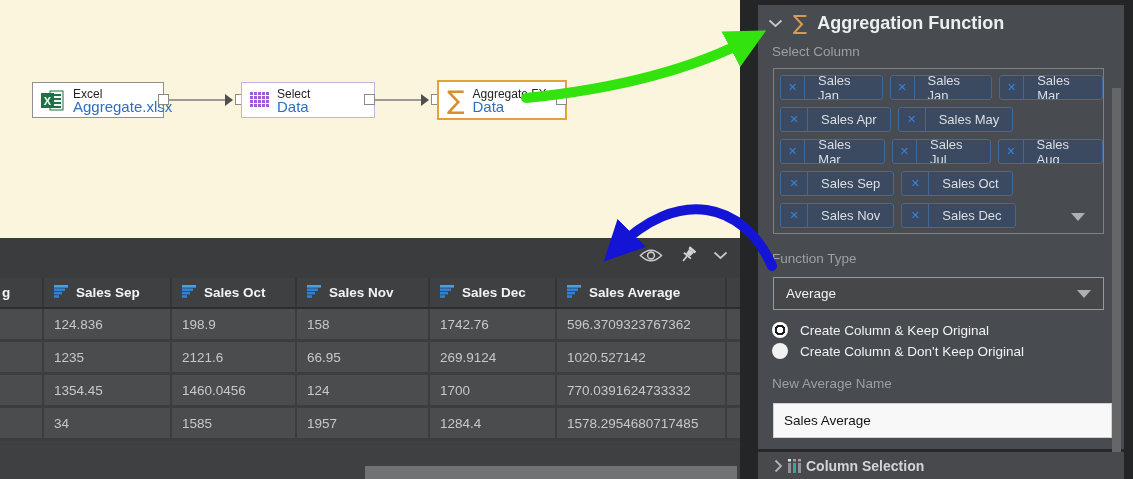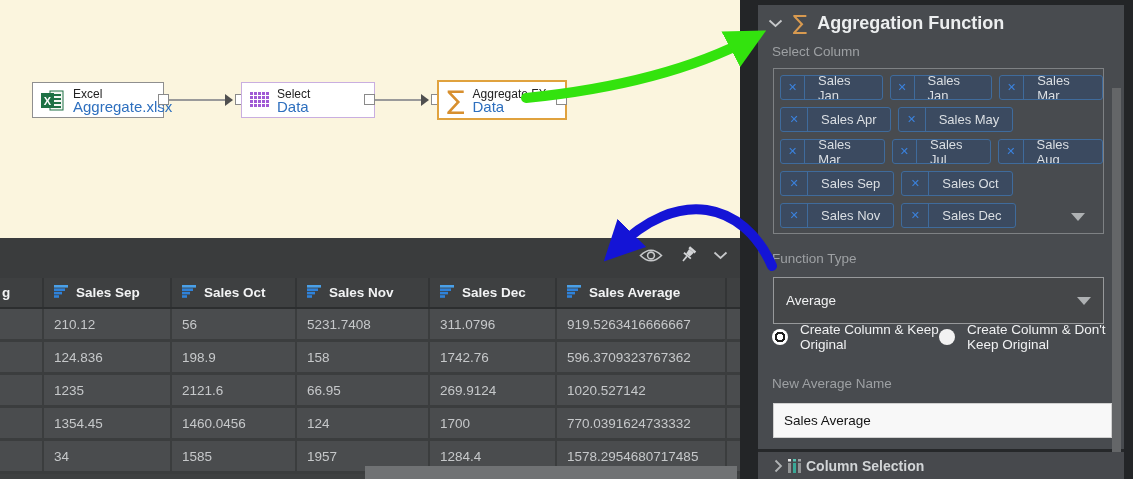--- a/index.html
+++ b/index.html
@@ -55,27 +55,27 @@
                border:1px solid #7e8184; padding:6px 0 0 6px; }
   .chip-row { display:flex; gap:7px; margin-bottom:7px; }
   .chip { display:flex; align-items:stretch; height:25px; background:#3b4a60; border:1px solid #3f6b9c;
           border-radius:3px; overflow:hidden; cursor:default; }
   .chip-x { width:27px; display:flex; align-items:center; justify-content:center; color:#3b82dd;
             font-size:11px; border-right:1px solid #3f6b9c; cursor:pointer; }
   .chip-label { display:flex; align-items:center; padding:0 13px; font-size:13px; color:#dbdfe3; }
   .chips-caret { position:absolute; right:18px; bottom:12px; width:0; height:0;
                  border-left:7px solid transparent; border-right:7px solid transparent; border-top:8px solid #aeb1b3; }
 
-  .dropdown { position:absolute; left:15px; top:277px; width:331px; height:47px; background:#454749;
+  .dropdown { position:absolute; left:15px; top:277px; width:331px; height:33px; background:#454749;
               border:1px solid #97999b; display:flex; align-items:center; padding:0 12px; cursor:pointer; }
   .dropdown-value { font-size:13.5px; color:#f0f1f2; flex:1; }
   .dd-caret { width:0; height:0; border-left:7px solid transparent; border-right:7px solid transparent;
               border-top:8px solid #aeb1b3; }
 
-  .radio-group { position:absolute; left:14px; top:322px; display:flex; flex-direction:row; }
+  .radio-group { position:absolute; left:14px; top:322px; display:flex; flex-direction:column; gap:5px; }
   .radio-row { display:flex; align-items:center; gap:12px; cursor:pointer; }
   .radio { width:16px; height:16px; border-radius:50%; background:#f2f2f2; flex:0 0 16px; }
   .radio.selected { background:radial-gradient(circle, #ffffff 0 3px, #1d1d1d 3px 5.5px, #ffffff 5.5px 8px); }
   .radio-label { font-size:13.5px; color:#f0f1f2; }
 
   .text-input { position:absolute; left:15px; top:403px; width:339px; height:35px; background:#f8f8f8;
                 border:1px solid #d0d0d0; font-size:13.5px; color:#141414; padding:0 10px;
                 font-family:"Liberation Sans", sans-serif; }
   .panel-divider { position:absolute; left:0; top:449px; width:375px; height:3px; background:#26282a; }
   .section-bar { position:absolute; left:0; top:452px; width:366px; height:27px; background:#47494d;
@@ -240,29 +240,20 @@
                 <rect x="0" y="10.2" width="5" height="2.6" fill="#2f82d9"></rect>
               </svg></span>
             <span>Sales Average</span>
           </div>
           <div class="g-cell filler"></div>
         </div>
     </div>
     <div class="g-body" id="grid-body">
         <div class="g-row">
           <div class="g-cell"></div>
-          <div class="g-cell">210.12</div>
-          <div class="g-cell">56</div>
-          <div class="g-cell">5231.7408</div>
-          <div class="g-cell">311.0796</div>
-          <div class="g-cell">919.5263416666667</div>
-          <div class="g-cell filler"></div>
-        </div>
-        <div class="g-row">
-          <div class="g-cell"></div>
           <div class="g-cell">124.836</div>
           <div class="g-cell">198.9</div>
           <div class="g-cell">158</div>
           <div class="g-cell">1742.76</div>
           <div class="g-cell">596.3709323767362</div>
           <div class="g-cell filler"></div>
         </div>
         <div class="g-row">
           <div class="g-cell"></div>
           <div class="g-cell">1235</div>

